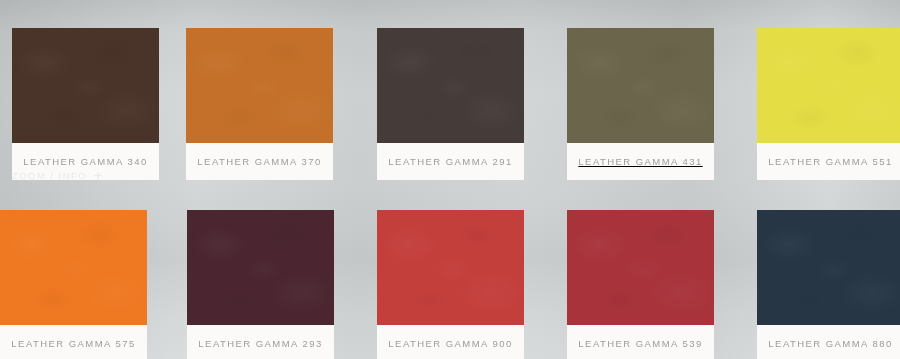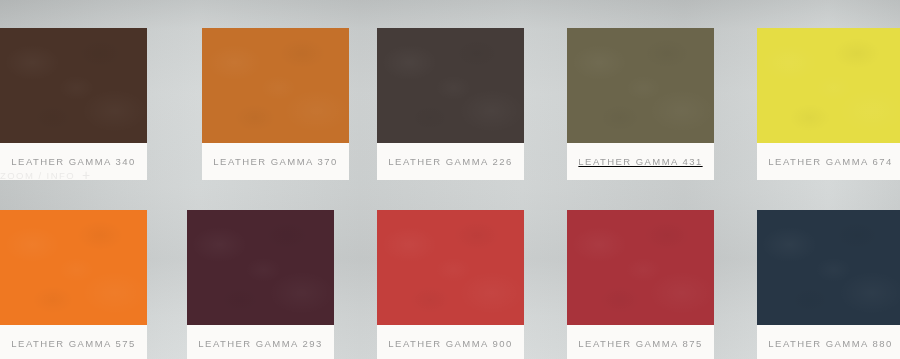--- a/index.html
+++ b/index.html
@@ -115,52 +115,52 @@
     line-height: 1;
     color: rgba(150,150,150,0.16);
   }
 </style>
 </head>
 <body>
 
 <div id="backdrop"></div>
 
 <div id="swatch-grid">
-    <div class="swatch-card" style="left: 0px; top: 28px;">
+    <div class="swatch-card" style="left: 12px; top: 28px;">
       <div class="swatch-chip" style="background: rgb(74, 51, 40); height: 115px;"></div>
       <div class="swatch-label-band" style="height: 37px;">
         <span class="swatch-label">LEATHER GAMMA 340</span>
         <div class="zoom-info-hint">
           <span>ZOOM / INFO</span>
           <span class="zoom-info-plus">+</span>
         </div>
       </div>
     </div>
-    <div class="swatch-card" style="left: 202px; top: 28px;">
+    <div class="swatch-card" style="left: 186px; top: 28px;">
       <div class="swatch-chip" style="background: rgb(196, 112, 42); height: 115px;"></div>
       <div class="swatch-label-band" style="height: 37px;">
         <span class="swatch-label">LEATHER GAMMA 370</span>
       </div>
     </div>
     <div class="swatch-card" style="left: 377px; top: 28px;">
       <div class="swatch-chip" style="background: rgb(69, 60, 57); height: 115px;"></div>
       <div class="swatch-label-band" style="height: 37px;">
-        <span class="swatch-label">LEATHER GAMMA 226</span>
+        <span class="swatch-label">LEATHER GAMMA 291</span>
       </div>
     </div>
     <div class="swatch-card" style="left: 567px; top: 28px;">
       <div class="swatch-chip" style="background: rgb(107, 101, 75); height: 115px;"></div>
       <div class="swatch-label-band" style="height: 37px; text-decoration: underline;">
         <span class="swatch-label">LEATHER GAMMA 431</span>
       </div>
     </div>
     <div class="swatch-card" style="left: 757px; top: 28px;">
       <div class="swatch-chip" style="background: rgb(229, 221, 68); height: 115px;"></div>
       <div class="swatch-label-band" style="height: 37px;">
-        <span class="swatch-label">LEATHER GAMMA 674</span>
+        <span class="swatch-label">LEATHER GAMMA 551</span>
       </div>
     </div>
     <div class="swatch-card" style="left: 0px; top: 210px;">
       <div class="swatch-chip" style="background: rgb(239, 120, 34); height: 115px;"></div>
       <div class="swatch-label-band" style="height: 37px;">
         <span class="swatch-label">LEATHER GAMMA 575</span>
       </div>
     </div>
     <div class="swatch-card" style="left: 187px; top: 210px;">
       <div class="swatch-chip" style="background: rgb(75, 38, 48); height: 115px;"></div>
@@ -170,21 +170,21 @@
     </div>
     <div class="swatch-card" style="left: 377px; top: 210px;">
       <div class="swatch-chip" style="background: rgb(195, 63, 60); height: 115px;"></div>
       <div class="swatch-label-band" style="height: 37px;">
         <span class="swatch-label">LEATHER GAMMA 900</span>
       </div>
     </div>
     <div class="swatch-card" style="left: 567px; top: 210px;">
       <div class="swatch-chip" style="background: rgb(168, 51, 59); height: 115px;"></div>
       <div class="swatch-label-band" style="height: 37px;">
-        <span class="swatch-label">LEATHER GAMMA 875</span>
+        <span class="swatch-label">LEATHER GAMMA 539</span>
       </div>
     </div>
     <div class="swatch-card" style="left: 757px; top: 210px;">
       <div class="swatch-chip" style="background: rgb(39, 54, 69); height: 115px;"></div>
       <div class="swatch-label-band" style="height: 37px;">
         <span class="swatch-label">LEATHER GAMMA 880</span>
       </div>
     </div>
   </div>
 

